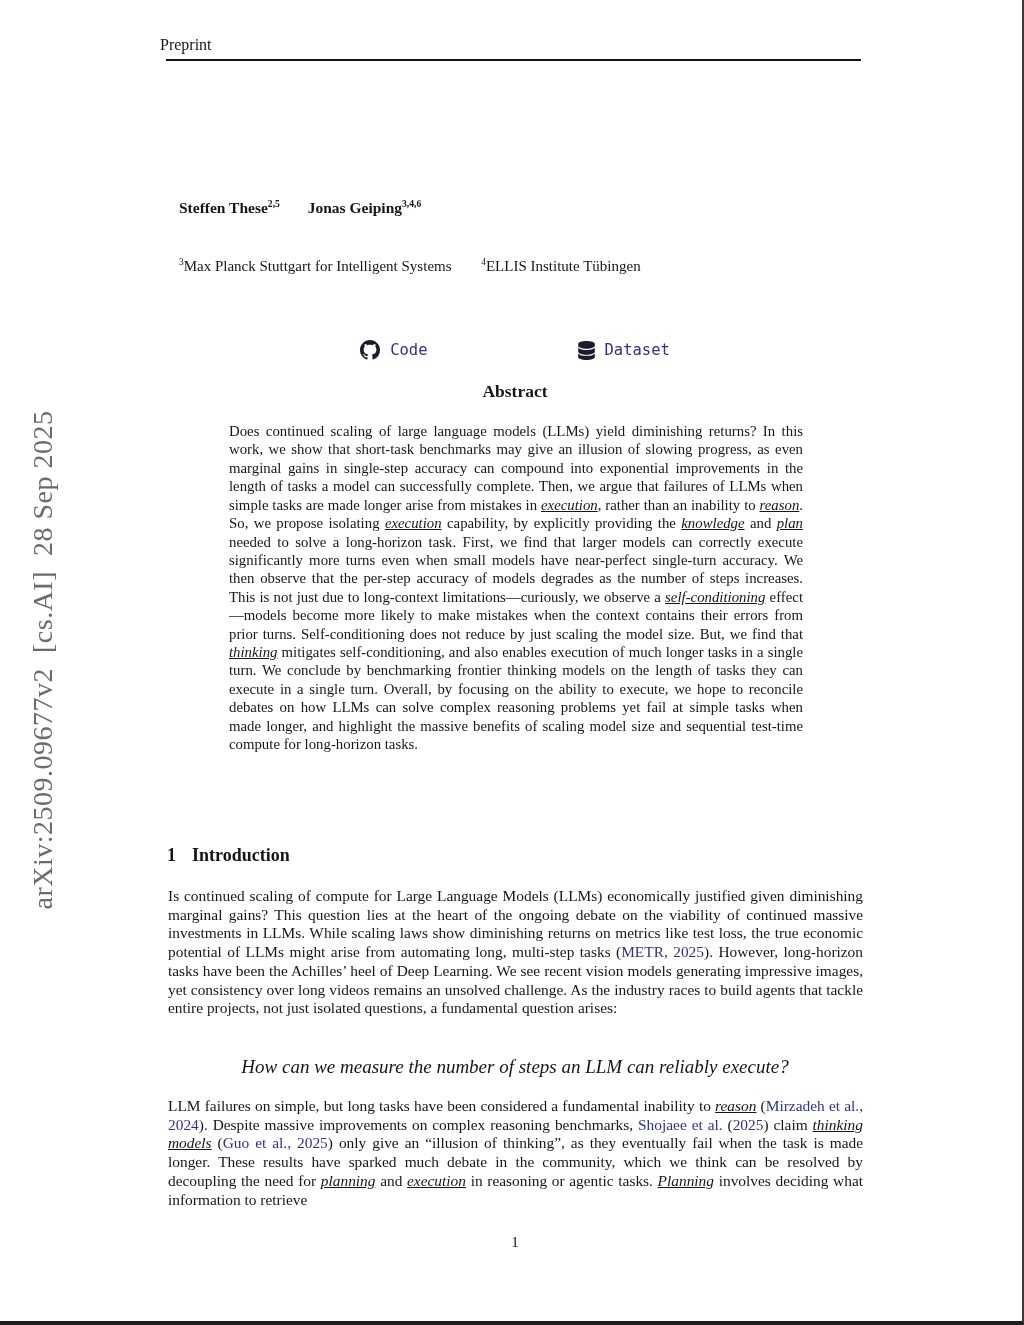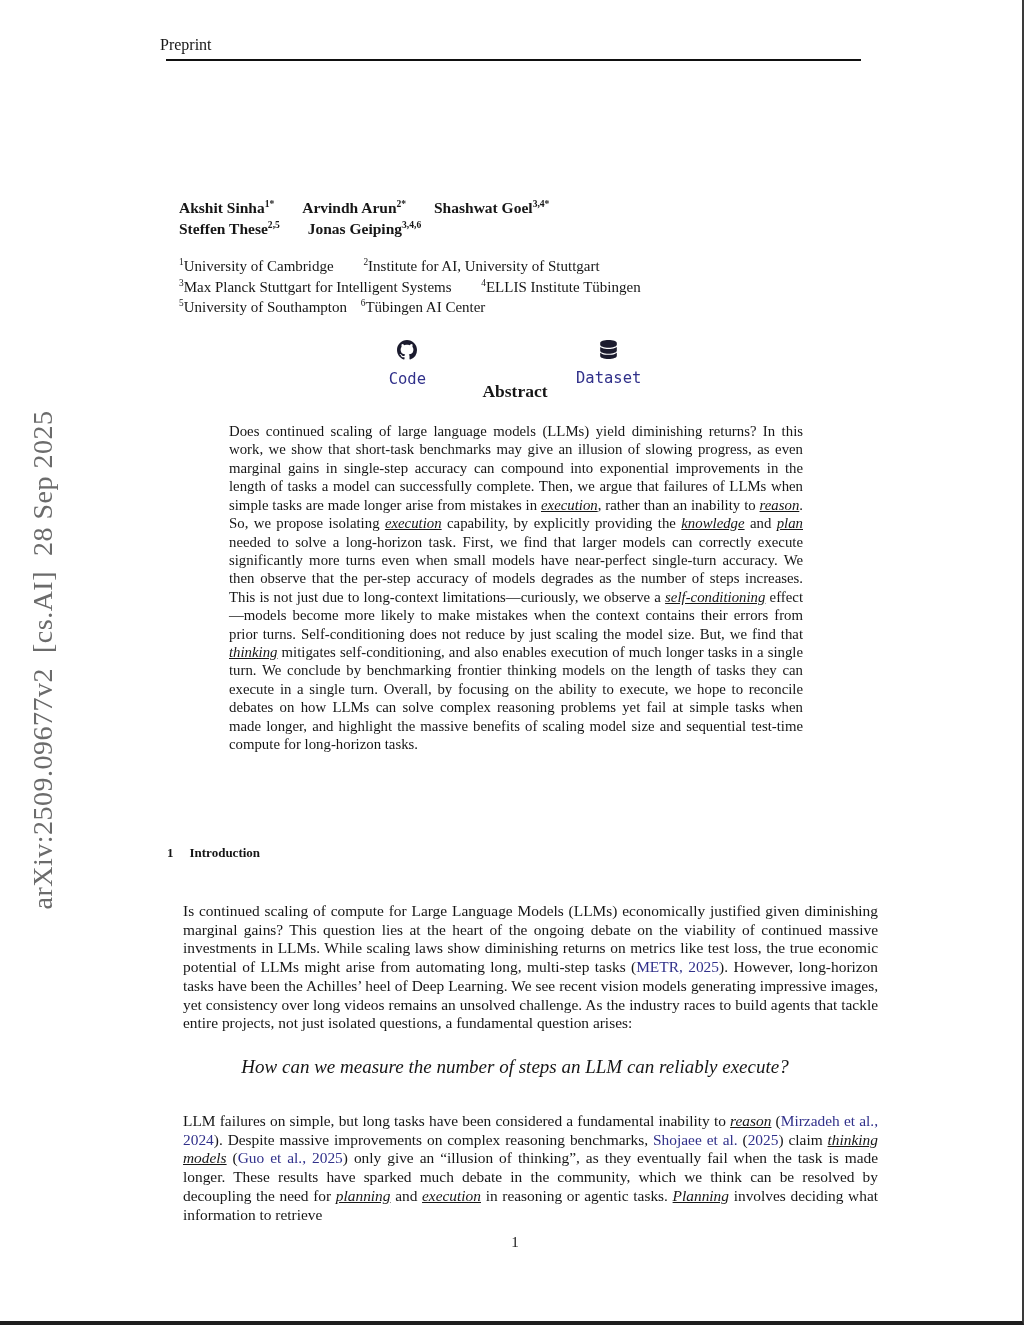--- a/index.html
+++ b/index.html
@@ -32,70 +32,57 @@
   sup { font-size:62%; vertical-align:super; line-height:0; }
   .affils { position:absolute; top:256px; left:179px; font-size:15px; line-height:1.38; }
   .affil { margin-right:26px; display:inline-block; }
   .affil-row.tight .affil { margin-right:10px; }
   .affil:last-child { margin-right:0; }
   .links-row { position:absolute; top:340px; left:168px; width:694px; display:flex; justify-content:center; gap:150px; }
   .res-link {
     display:flex; align-items:center; gap:10px;
     font-family:"DejaVu Sans Mono","Liberation Mono",monospace;
     font-size:15.5px; color:var(--link,#30308a);
-    text-decoration:none; cursor:pointer;flex-direction:column;
+    text-decoration:none; cursor:pointer;
   }
   .res-link .icn { display:inline-flex; color:#1b1b2e; }
   .abs-heading { position:absolute; top:381px; left:168px; width:694px; text-align:center; font-weight:bold; font-size:17.5px; }
   .abs-body { position:absolute; top:422px; left:229px; width:574px; font-size:14.8px; line-height:1.245; text-align:justify; }
-  .sec-heading { position:absolute; top:845px; left:167px; font-size:13px; font-weight:bold; }
+  .sec-heading { position:absolute; top:845px; left:167px; font-size:18px; font-weight:bold; }
   .sec-num { margin-right:16px; }
-  .body { position:absolute; left:167px; width:695px; margin:16px; font-size:15.4px; line-height:1.215; text-align:justify; }
+  .body { position:absolute; left:167px; width:695px; margin:1px; font-size:15.4px; line-height:1.215; text-align:justify; }
   .para1 { top:886px; }
   .para2 { top:1096px; }
   .question { position:absolute; top:1056px; left:168px; width:694px; text-align:center; font-style:italic; font-size:19px; }
   .page-num { position:absolute; top:1234px; left:168px; width:694px; text-align:center; font-size:15px; }
   .i { font-style:italic;text-decoration:underline; }
   .c { color:var(--link,#30308a); cursor:pointer; }
 </style>
 </head>
 <body>
 
 <div class="page">
 
   <div class="watermark">arXiv:2509.09677v2  [cs.AI]  28 Sep 2025</div>
 
   <div class="preprint">Preprint</div>
   <div class="rule"></div>
 
 
   <div class="authors">
     <div class="author-row">
-      <span class="author"><span>Akshit Sinha</span><sup>1*</sup></span>
-      <span class="author"><span>Arvindh Arun</span><sup>2*</sup></span>
-      <span class="author"><span>Shashwat Goel</span><sup>3,4*</sup></span>
-    </div>
-    <div class="author-row">
       <span class="author"><span>Steffen These</span><sup>2,5</sup></span>
       <span class="author"><span>Jonas Geiping</span><sup>3,4,6</sup></span>
     </div>
   </div>
 
   <div class="affils">
     <div class="affil-row">
-      <span class="affil"><sup>1</sup><span>University of Cambridge</span></span>
-      <span class="affil"><sup>2</sup><span>Institute for AI, University of Stuttgart</span></span>
-    </div>
-    <div class="affil-row">
       <span class="affil"><sup>3</sup><span>Max Planck Stuttgart for Intelligent Systems</span></span>
       <span class="affil"><sup>4</sup><span>ELLIS Institute Tübingen</span></span>
-    </div>
-    <div class="affil-row tight">
-      <span class="affil"><sup>5</sup><span>University of Southampton</span></span>
-      <span class="affil"><sup>6</sup><span>Tübingen AI Center</span></span>
     </div>
   </div>
 
   <div class="links-row">
     <a class="res-link">
       <span class="icn">
         <svg width="20" height="20" viewBox="0 0 16 16" fill="currentColor" aria-hidden="true">
           <path d="M8 0C3.58 0 0 3.58 0 8c0 3.54 2.29 6.53 5.47 7.59.4.07.55-.17.55-.38 0-.19-.01-.82-.01-1.49-2.01.37-2.53-.49-2.69-.94-.09-.23-.48-.94-.82-1.13-.28-.15-.68-.52-.01-.53.63-.01 1.08.58 1.23.82.72 1.21 1.87.87 2.33.66.07-.52.28-.87.51-1.07-1.78-.2-3.64-.89-3.64-3.95 0-.87.31-1.59.82-2.15-.08-.2-.36-1.02.08-2.12 0 0 .67-.21 2.2.82.64-.18 1.32-.27 2-.27s1.36.09 2 .27c1.53-1.04 2.2-.82 2.2-.82.44 1.1.16 1.92.08 2.12.51.56.82 1.27.82 2.15 0 3.07-1.87 3.75-3.65 3.95.29.25.54.73.54 1.48 0 1.07-.01 1.93-.01 2.2 0 .21.15.46.55.38A8.01 8.01 0 0 0 16 8c0-4.42-3.58-8-8-8z"></path>
         </svg>
       </span>

